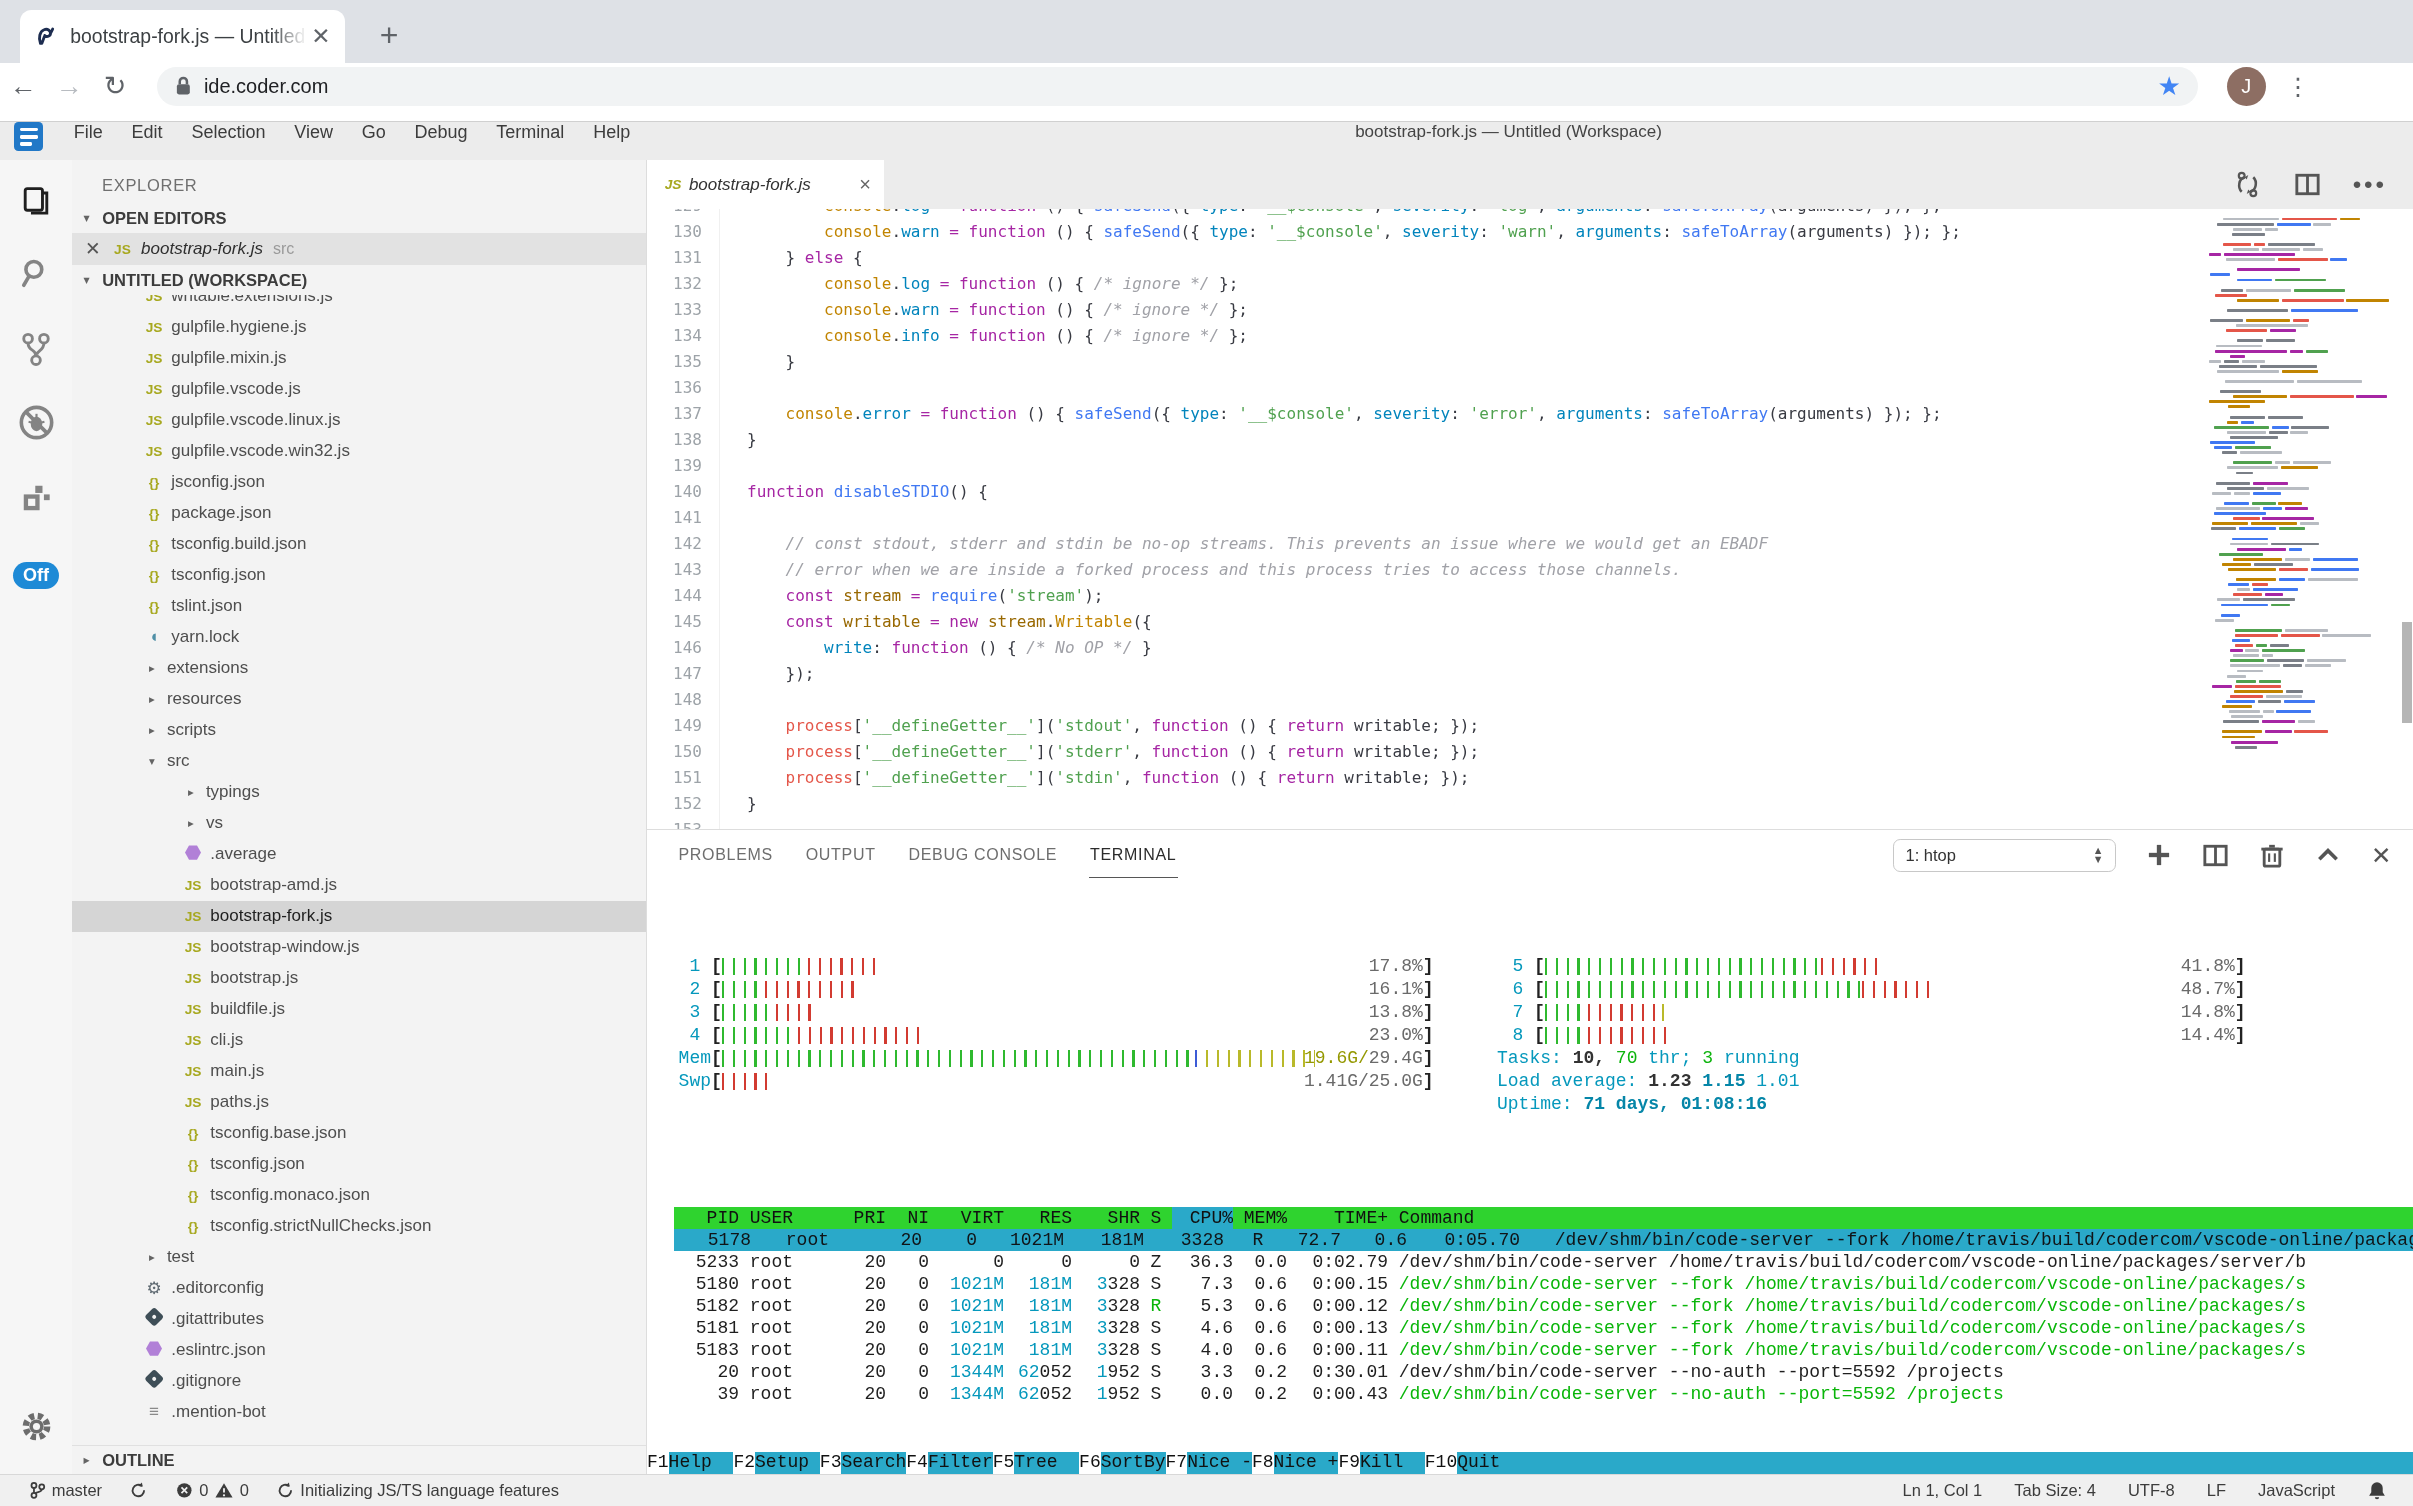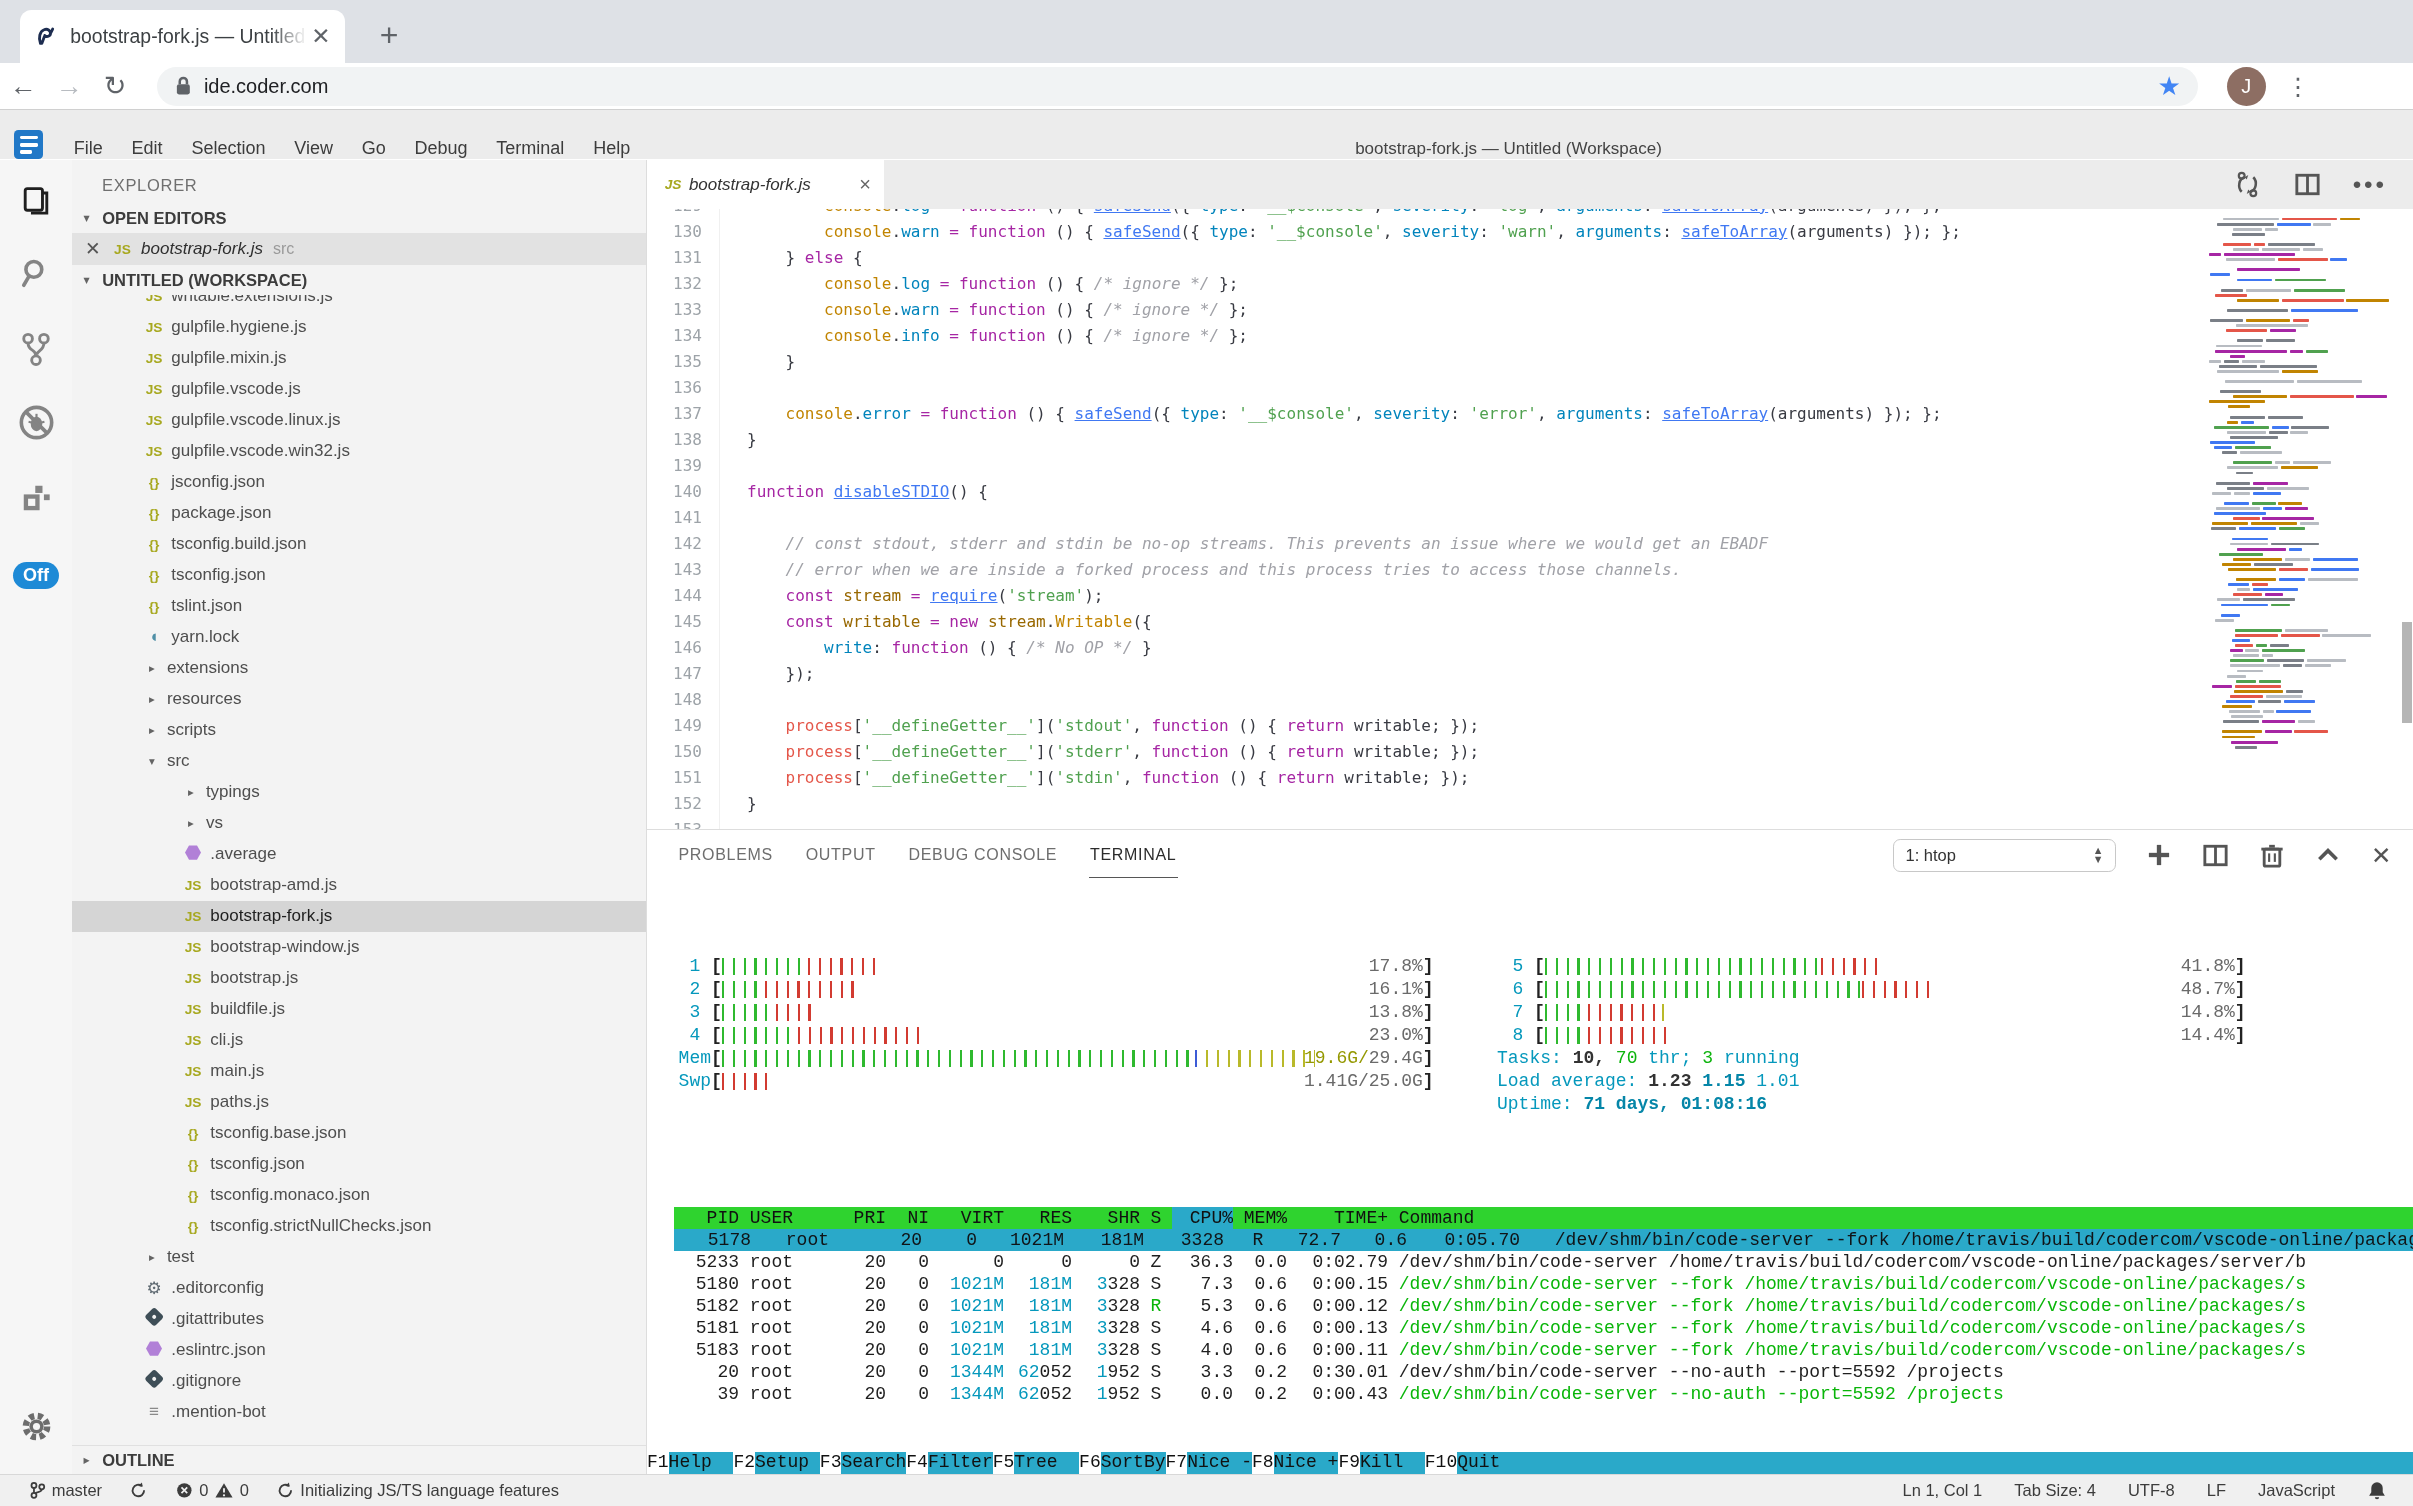--- a/index.html
+++ b/index.html
@@ -23,22 +23,22 @@
   .navic.dis { color:#b8bcc1; }
   .urlpill { height:39px; background:#f1f3f4; border-radius:19.4px; margin-left:18.7px; flex:1; max-width:2041px;
     display:flex; align-items:center; padding:0 17px; }
   .urltext { font-size:20px; color:#202124; margin-left:11.5px; flex:1; }
   .star { color:#4285f4; font-size:26px; }
   .avatar { width:39px; height:39px; border-radius:50%; background:#8d6e63; color:#fff; font-size:20px;
     display:flex; align-items:center; justify-content:center; margin-left:29px; }
   .bdots { font-size:24.4px; color:#5f6368; margin:0 21.6px 0 20px; letter-spacing:0; }
 
   
-  .menubar { position:absolute; top:109px; left:0; right:0; height:50px; background:#ececec;
-    border-top:0.7px solid #d0d0d0; display:flex; align-items:flex-end; }
+  .menubar { position:absolute; top:121px; left:0; right:0; height:50px; background:#ececec;
+    border-top:0.7px solid #d0d0d0; display:flex; align-items:flex-start; }
   .vslogo { width:29px; height:29px; margin:0 16px 0 14.4px; background:#2178c7; border-radius:4.3px; position:relative; }
   .vslogo i { position:absolute; left:5.7px; right:5.7px; height:3.6px; background:#fff; border-radius:1.4px; }
   .vslogo i:nth-child(1){top:5.7px;} .vslogo i:nth-child(2){top:13px;} .vslogo i:nth-child(3){top:20px; right:11.5px;}
   .menu-item { font-size:18px; color:#3c3c3c; padding:0 14.4px; }
   .wintitle { position:absolute; left:790px; width:1437px; text-align:center; font-size:17px; color:#444; }
 
   
   .workbench { position:absolute; top:160px; left:0; right:0; bottom:32px; display:flex; }
 
   .activitybar { width:72px; background:#f6f6f6; position:relative; flex:0 0 72px; }
@@ -79,21 +79,21 @@
   .etab .ficon { margin-right:2.9px; }
   .etab .x { margin-left:auto; color:#666; font-size:20px; }
   .etab-actions { margin-left:auto; display:flex; align-items:center; gap:32px; padding-right:26px; color:#555; }
 
   .editor { flex:1; position:relative; overflow:hidden; background:#fff; }
   #code { position:absolute; top:-16px; left:0; right:208px;
     font-family:"DejaVu Sans Mono","Liberation Mono",monospace; font-size:16px; line-height:26px; white-space:pre; }
   .cline { display:flex; height:26px; }
   .cline .ln { width:72px; flex:0 0 72px; text-align:right; padding-right:17px; color:#9da3a8; }
   .cline .lc { border-left:0.7px solid #f0f0f0; padding-left:27px; }
-  .tk-k{color:#a626a4;} .tk-f{color:#4078f2;text-decoration:underline;} .tk-s{color:#50a14f;} .tk-p{color:#0184bc;}
+  .tk-k{color:#a626a4;} .tk-f{color:#4078f2;} .tk-s{color:#50a14f;} .tk-p{color:#0184bc;}
   .tk-cls{color:#c18401;} .tk-v{color:#986801;} .tk-r{color:#e45649;}
   .tk-c{color:#a0a1a7; font-style:italic;} .tk-d{color:#383a42;}
   .minimap { position:absolute; top:8.6px; right:24.4px; width:180px; }
   .mmrow { height:2.9px; margin-bottom:2.2px; display:flex; gap:2.9px; }
   .mmrow i { display:block; height:2.9px; border-radius:0.7px; }
   .scrollthumb { position:absolute; right:1.4px; top:413px; width:10px; height:101px; background:rgba(90,90,90,.45); }
 
   
   .panel { flex:0 0 495px; border-top:0.7px solid #ddd; display:flex; flex-direction:column; background:#fff; }
   .panel-head { height:50px; flex:0 0 50px; display:flex; align-items:center; padding:0 21.6px 0 30px; }

